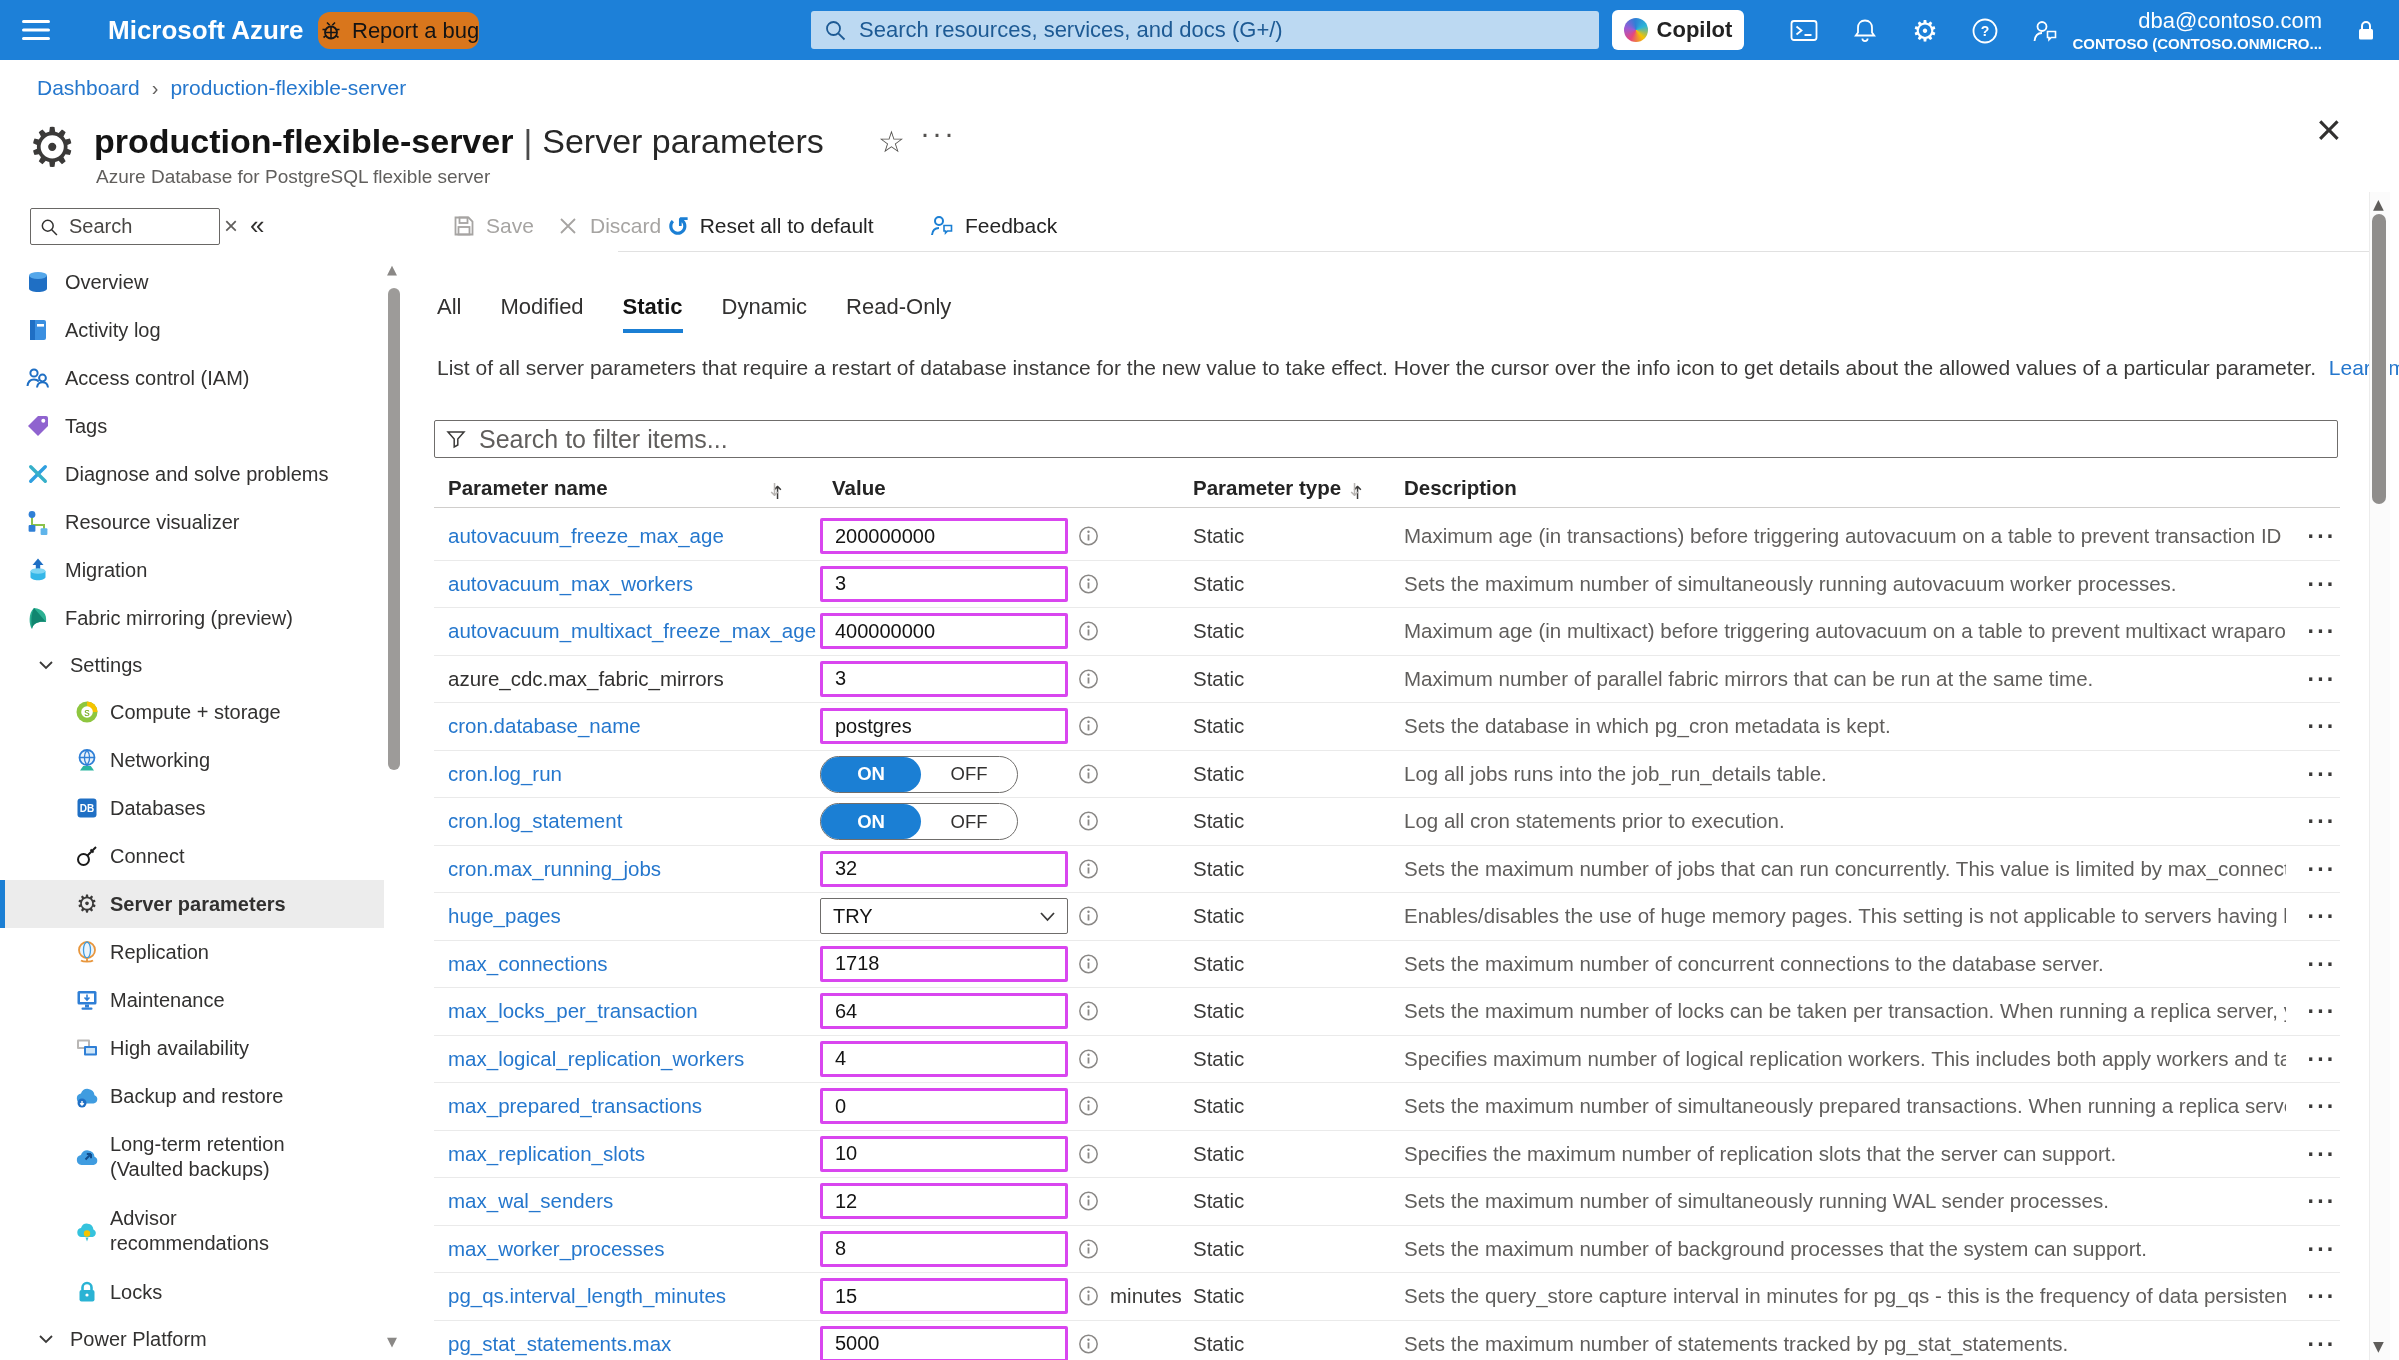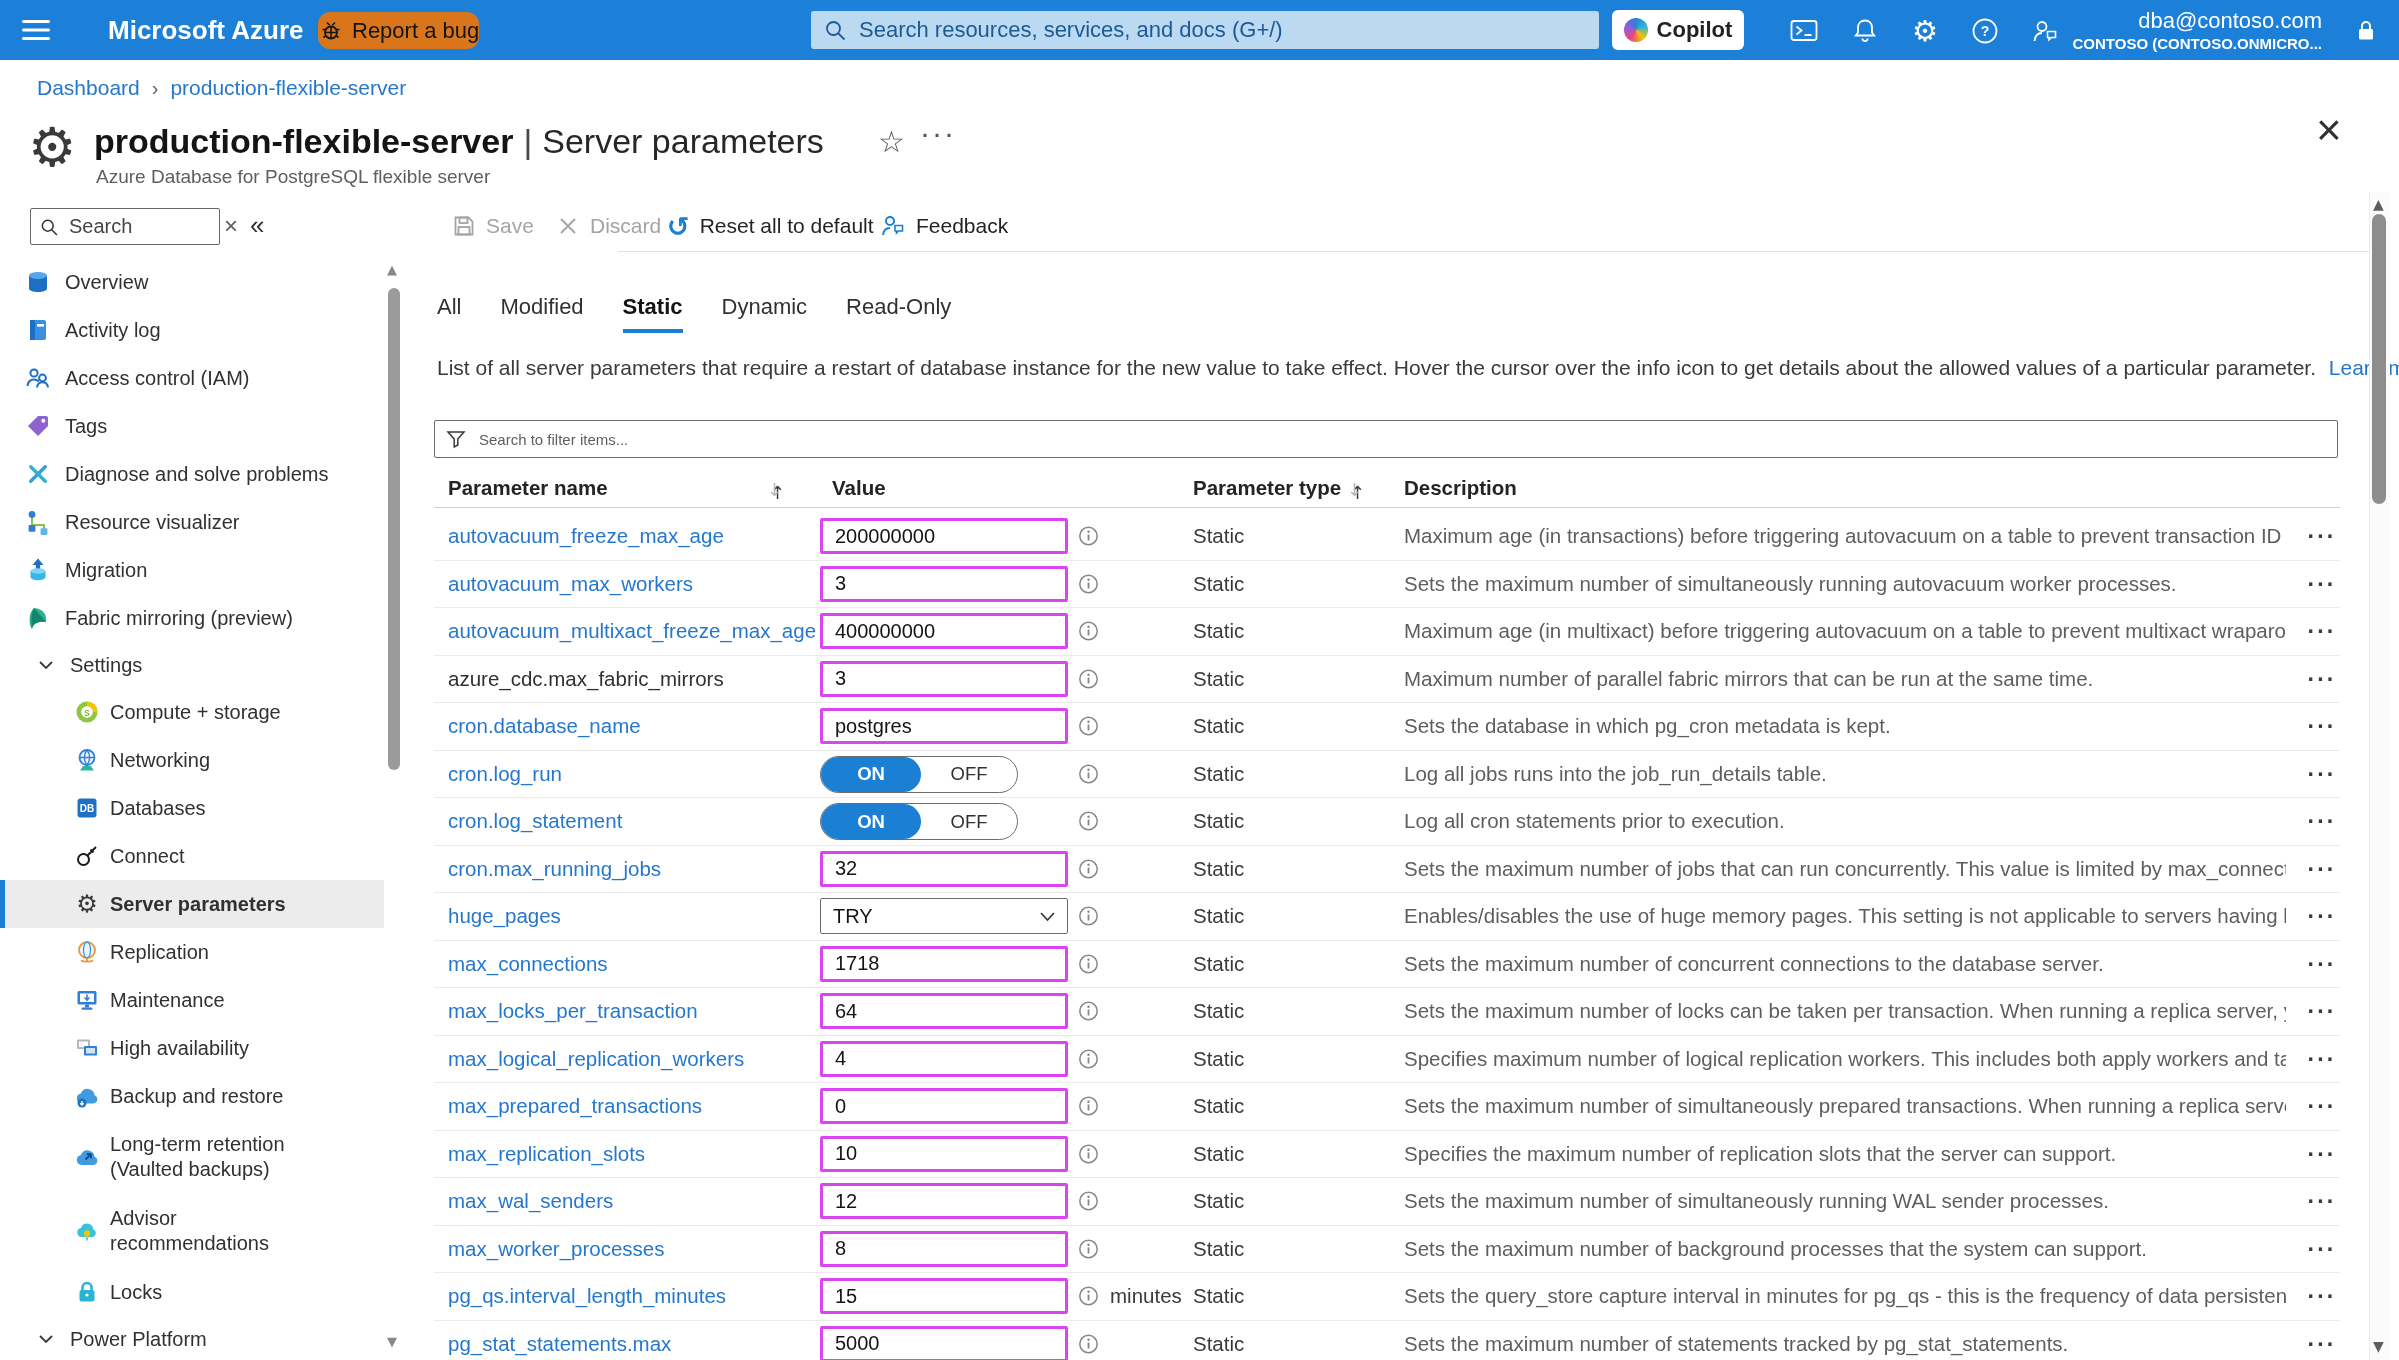--- a/index.html
+++ b/index.html
@@ -68,21 +68,21 @@
   .toolbar-divider { position:absolute; left:618px; top:251px; width:1752px; border-top:1px solid #e1e1e1; }
 
   
   .tabs { position:absolute; left:437px; top:294px; display:flex; gap:39px; font-size:22px; color:#323130; }
   .tab { padding-bottom:9px; cursor:pointer; border-bottom:4px solid transparent; }
   .tab.active { font-weight:bold; color:#141414; border-bottom:4px solid #1b7fd4; }
   .intro { position:absolute; left:437px; top:356px; font-size:21px; color:#3b3a39; white-space:nowrap; }
   .intro .lnk { color:#2577cd; cursor:pointer; }
   .filter { position:absolute; left:434px; top:420px; width:1904px; height:38px; border:1px solid #6f6d6b; border-radius:2px; display:flex; align-items:center; padding:0 10px; background:#fff; }
   .filter svg { flex:none; margin-right:10px; }
-  .filter input { flex:1; border:none; outline:none; font-size:15px; color:#6d28d9; font-family:inherit; }
+  .filter input { flex:1; border:none; outline:none; font-size:25px; color:#6d28d9; font-family:inherit; }
   .filter input::placeholder { color:#605e5c; opacity:1; }
 
   
   .thead { position:absolute; left:434px; top:470px; width:1906px; height:38px; border-bottom:1px solid #d0cecc; font-size:20.5px; font-weight:bold; color:#242424; }
   .thead span { position:absolute; top:6px; white-space:nowrap; }
   .h-name { left:14px; } .h-value { left:398px; } .h-type { left:759px; } .h-desc { left:970px; }
   .sort { font-weight:normal; font-size:18px; font-family:"DejaVu Sans",sans-serif; }
   .s1 { left:336px; } .s2 { left:916px; }
   .sort .u { color:#3b3a39; } .sort .d { color:#b8b5b2; position:relative; top:3px; margin-left:-3px; }
   .rows { position:absolute; left:434px; top:513px; width:1906px; }
@@ -451,21 +451,21 @@
       <svg width="24" height="24" viewBox="0 0 24 24">
           <path d="M5 5l14 14M19 5L5 19" stroke="#a6a4a2" stroke-width="1.8"></path>
         </svg>
     </span>
     <span>Discard</span>
   </div>
   <div class="tbtn enabled" style="left:667px">
     <span class="reset-glyph">↺</span>
     <span>Reset all to default</span>
   </div>
-  <div class="tbtn enabled" style="left:880px">
+  <div class="tbtn enabled" style="left:929px">
     <span style="line-height:0">
       <svg width="26" height="26" viewBox="0 0 26 26">
           <circle cx="10" cy="8" r="4" fill="none" stroke="#1b7fd4" stroke-width="2"></circle>
           <path d="M3 22c.5-5 3.5-7 7-7" fill="none" stroke="#1b7fd4" stroke-width="2"></path>
           <path d="M15 12.5h7.5v5.5h-4l-2 2v-2H15z" fill="none" stroke="#1b7fd4" stroke-width="1.6"></path>
         </svg>
     </span>
     <span>Feedback</span>
   </div>
   <div class="toolbar-divider"></div>

